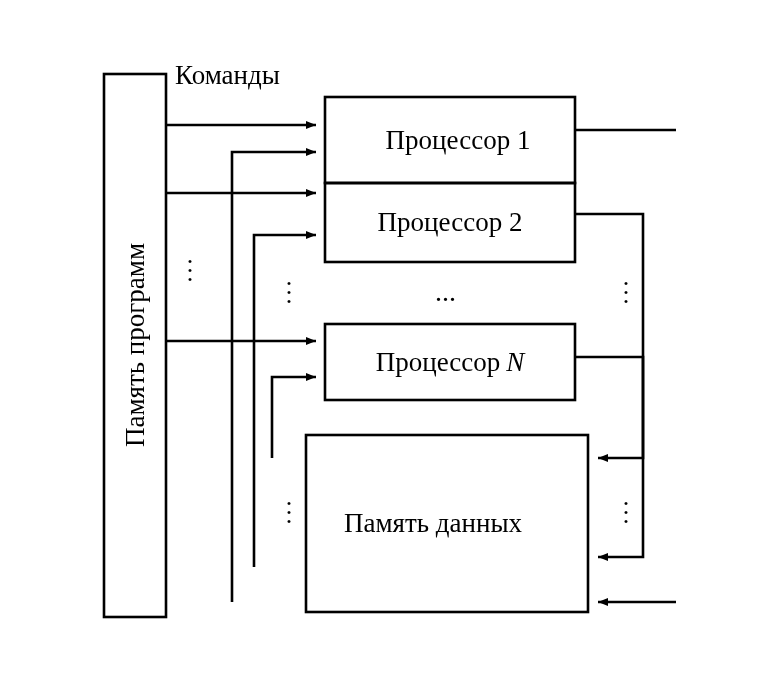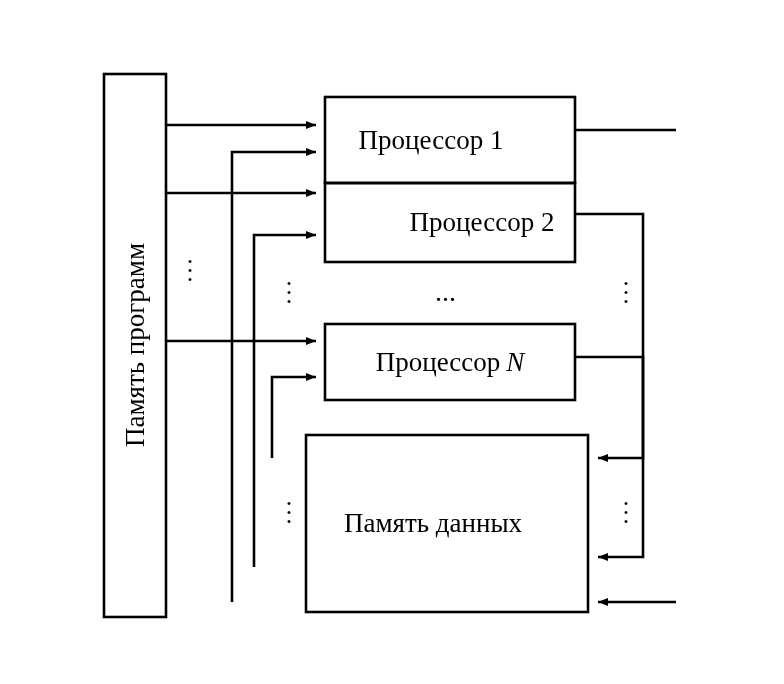--- a/index.html
+++ b/index.html
@@ -107,25 +107,26 @@
       <path d="M254 567 L254 235 L316 235" marker-end="url(#arrow)"></path>
       <path d="M272 458 L272 377 L316 377" marker-end="url(#arrow)"></path>
 
       <line x1="575" y1="130" x2="676" y2="130"></line>
       <path d="M575 214 L643 214 L643 458 L598 458" marker-end="url(#arrow)"></path>
       <path d="M575 357 L643 357 L643 557 L598 557" marker-end="url(#arrow)"></path>
       <line x1="676" y1="602" x2="598" y2="602" marker-end="url(#arrow)"></line>
     </g>
   </svg>
 
+  <div class="free-label" style="left:175px; top:60px;">Команды</div>
 
   <div class="vert-label" style="left:135px; top:345px; transform: translate(-50%,-50%) rotate(-90deg);">Память программ</div>
 
-  <div class="box-label" style="left:306px; top:97px; width:250px; height:86px;">Процессор 1</div>
-  <div class="box-label" style="left:325px; top:183px; width:250px; height:79px;padding-left:32px;">Процессор 2</div>
+  <div class="box-label" style="left:333px; top:97px; width:250px; height:86px;">Процессор 1</div>
+  <div class="box-label" style="left:325px; top:183px; width:250px; height:79px;">Процессор 2</div>
   <div class="box-label italic-tail" style="left:325px; top:324px; width:250px; height:76px;text-align:right;">
       <span>Процессор </span>
       <i>N</i>
     </div>
 
   <div class="box-label" style="left:292px; top:435px; width:282px; height:177px;">Память данных</div>
 
   <div class="dots-h" style="left:435px; top:276px;">...</div>
 
   <div class="dots-v" style="left:182px; top:250px; width:16px;">.

